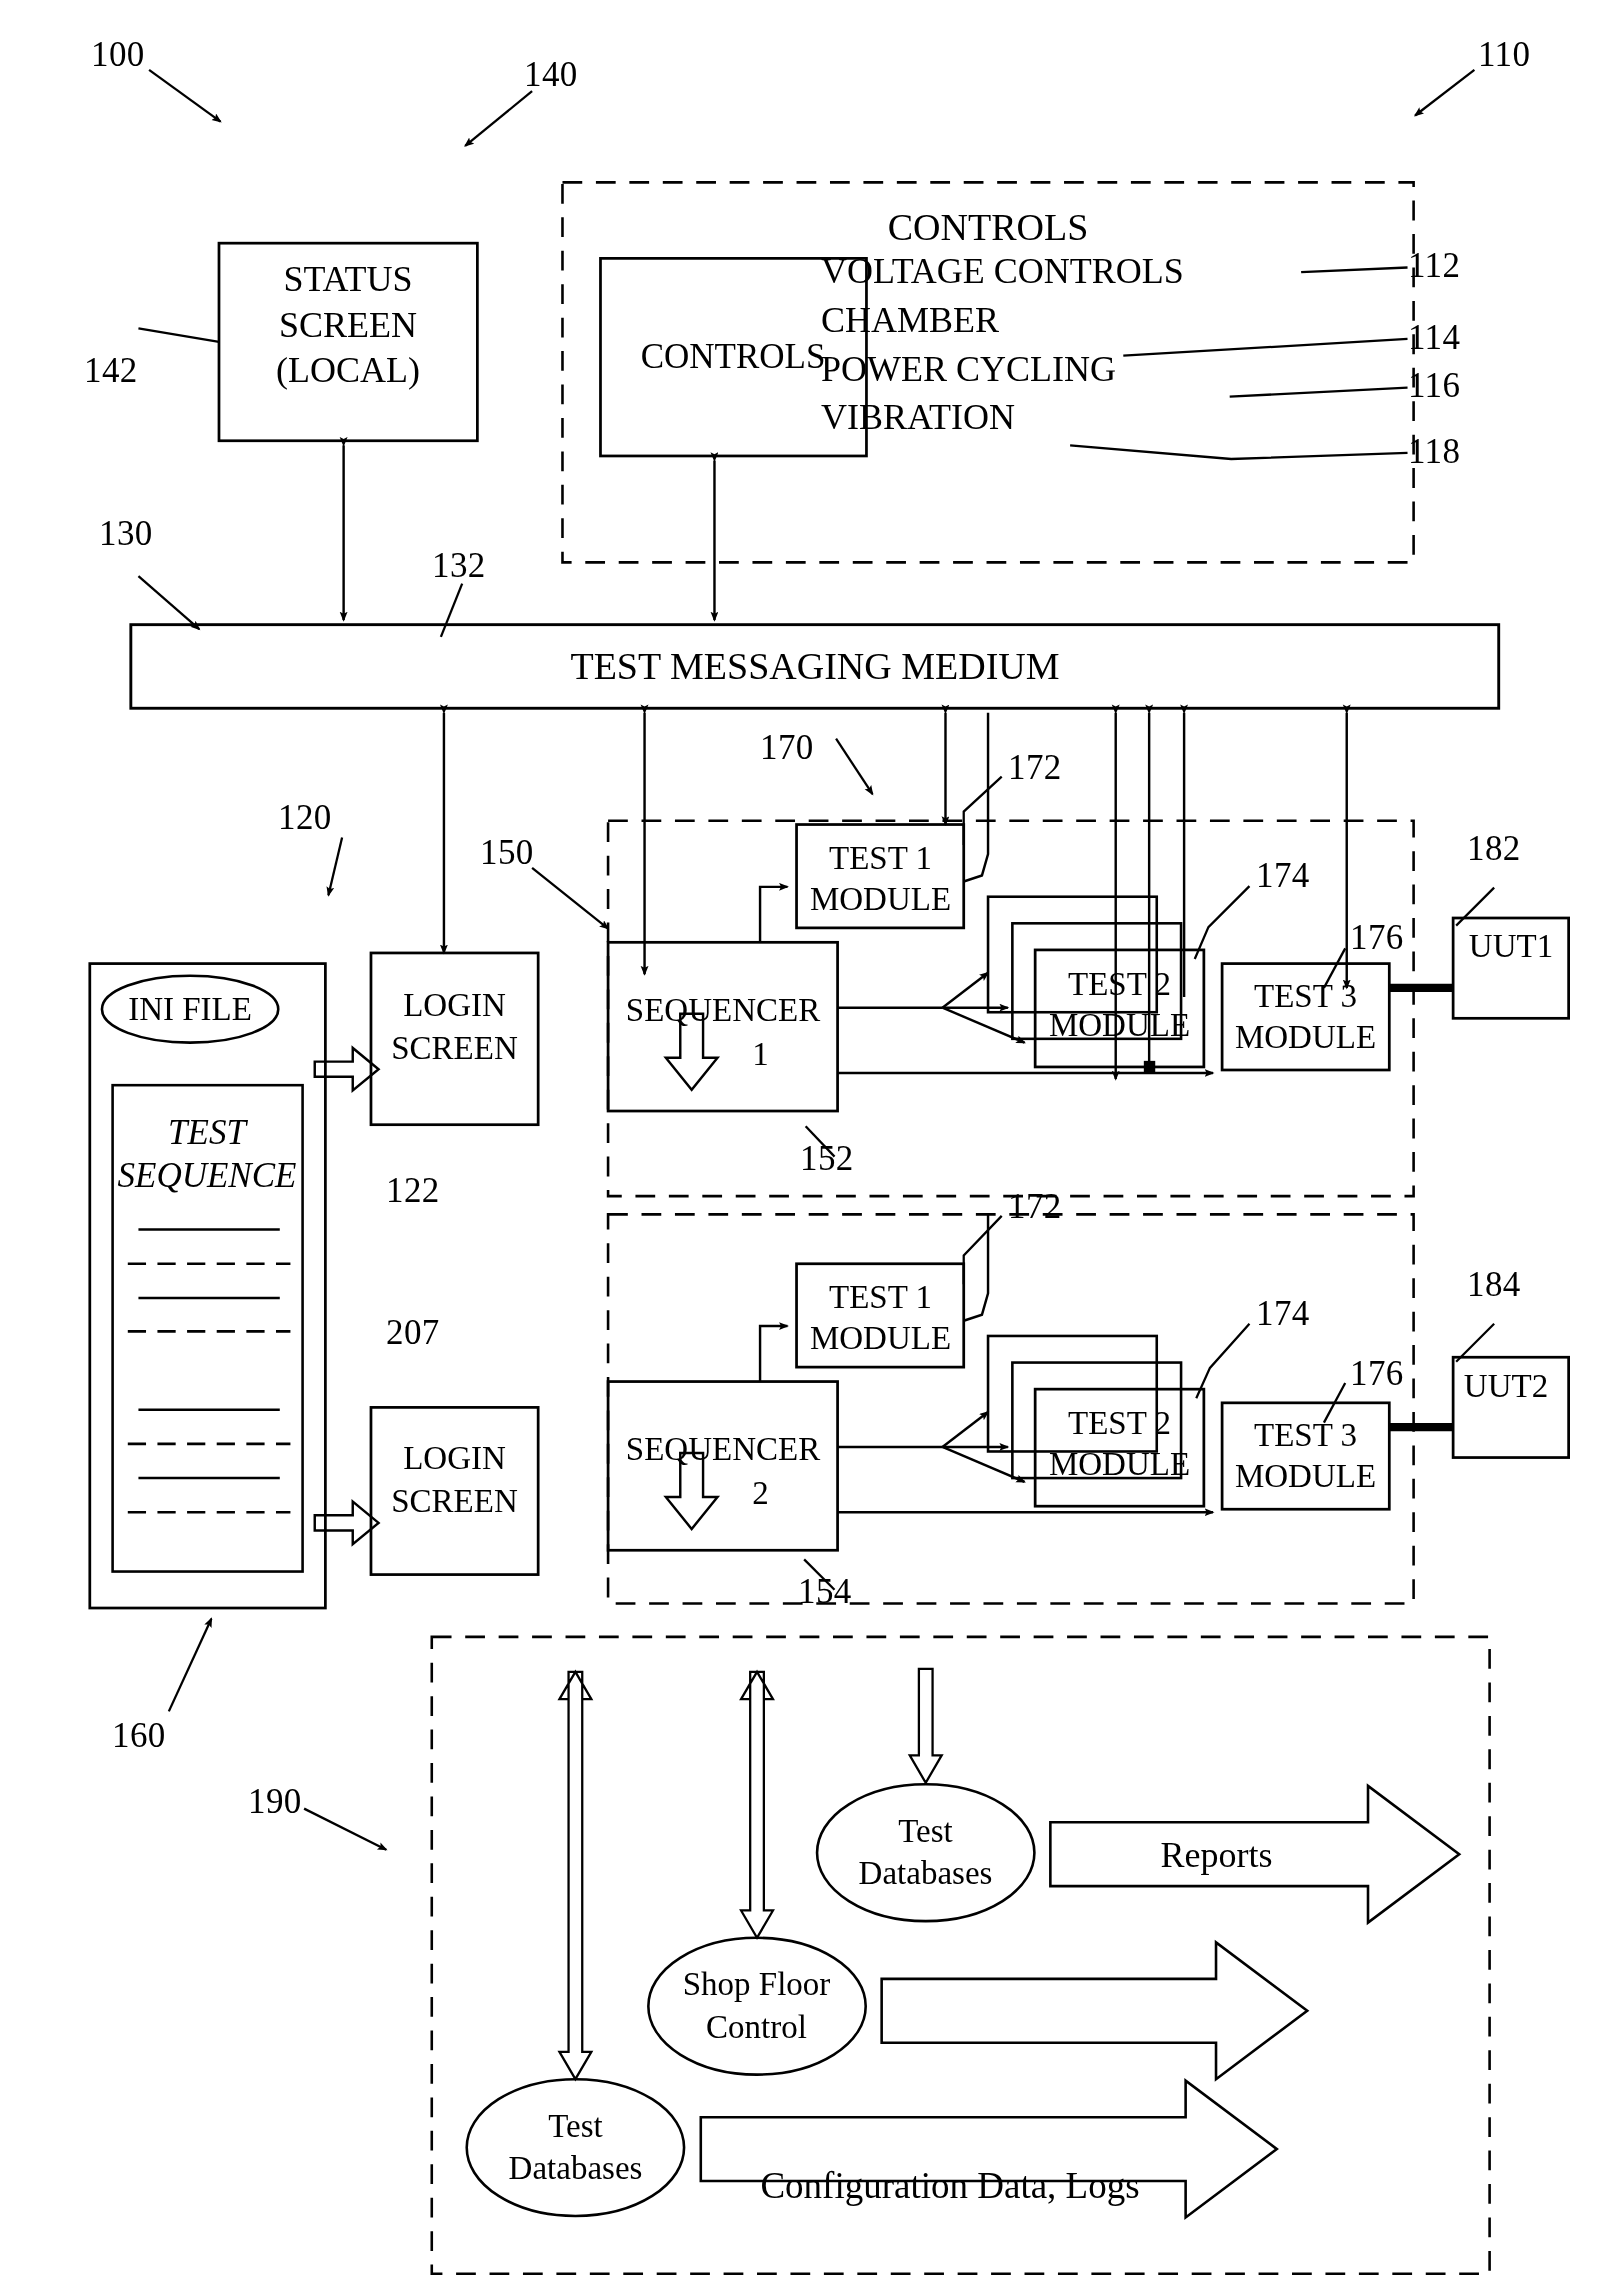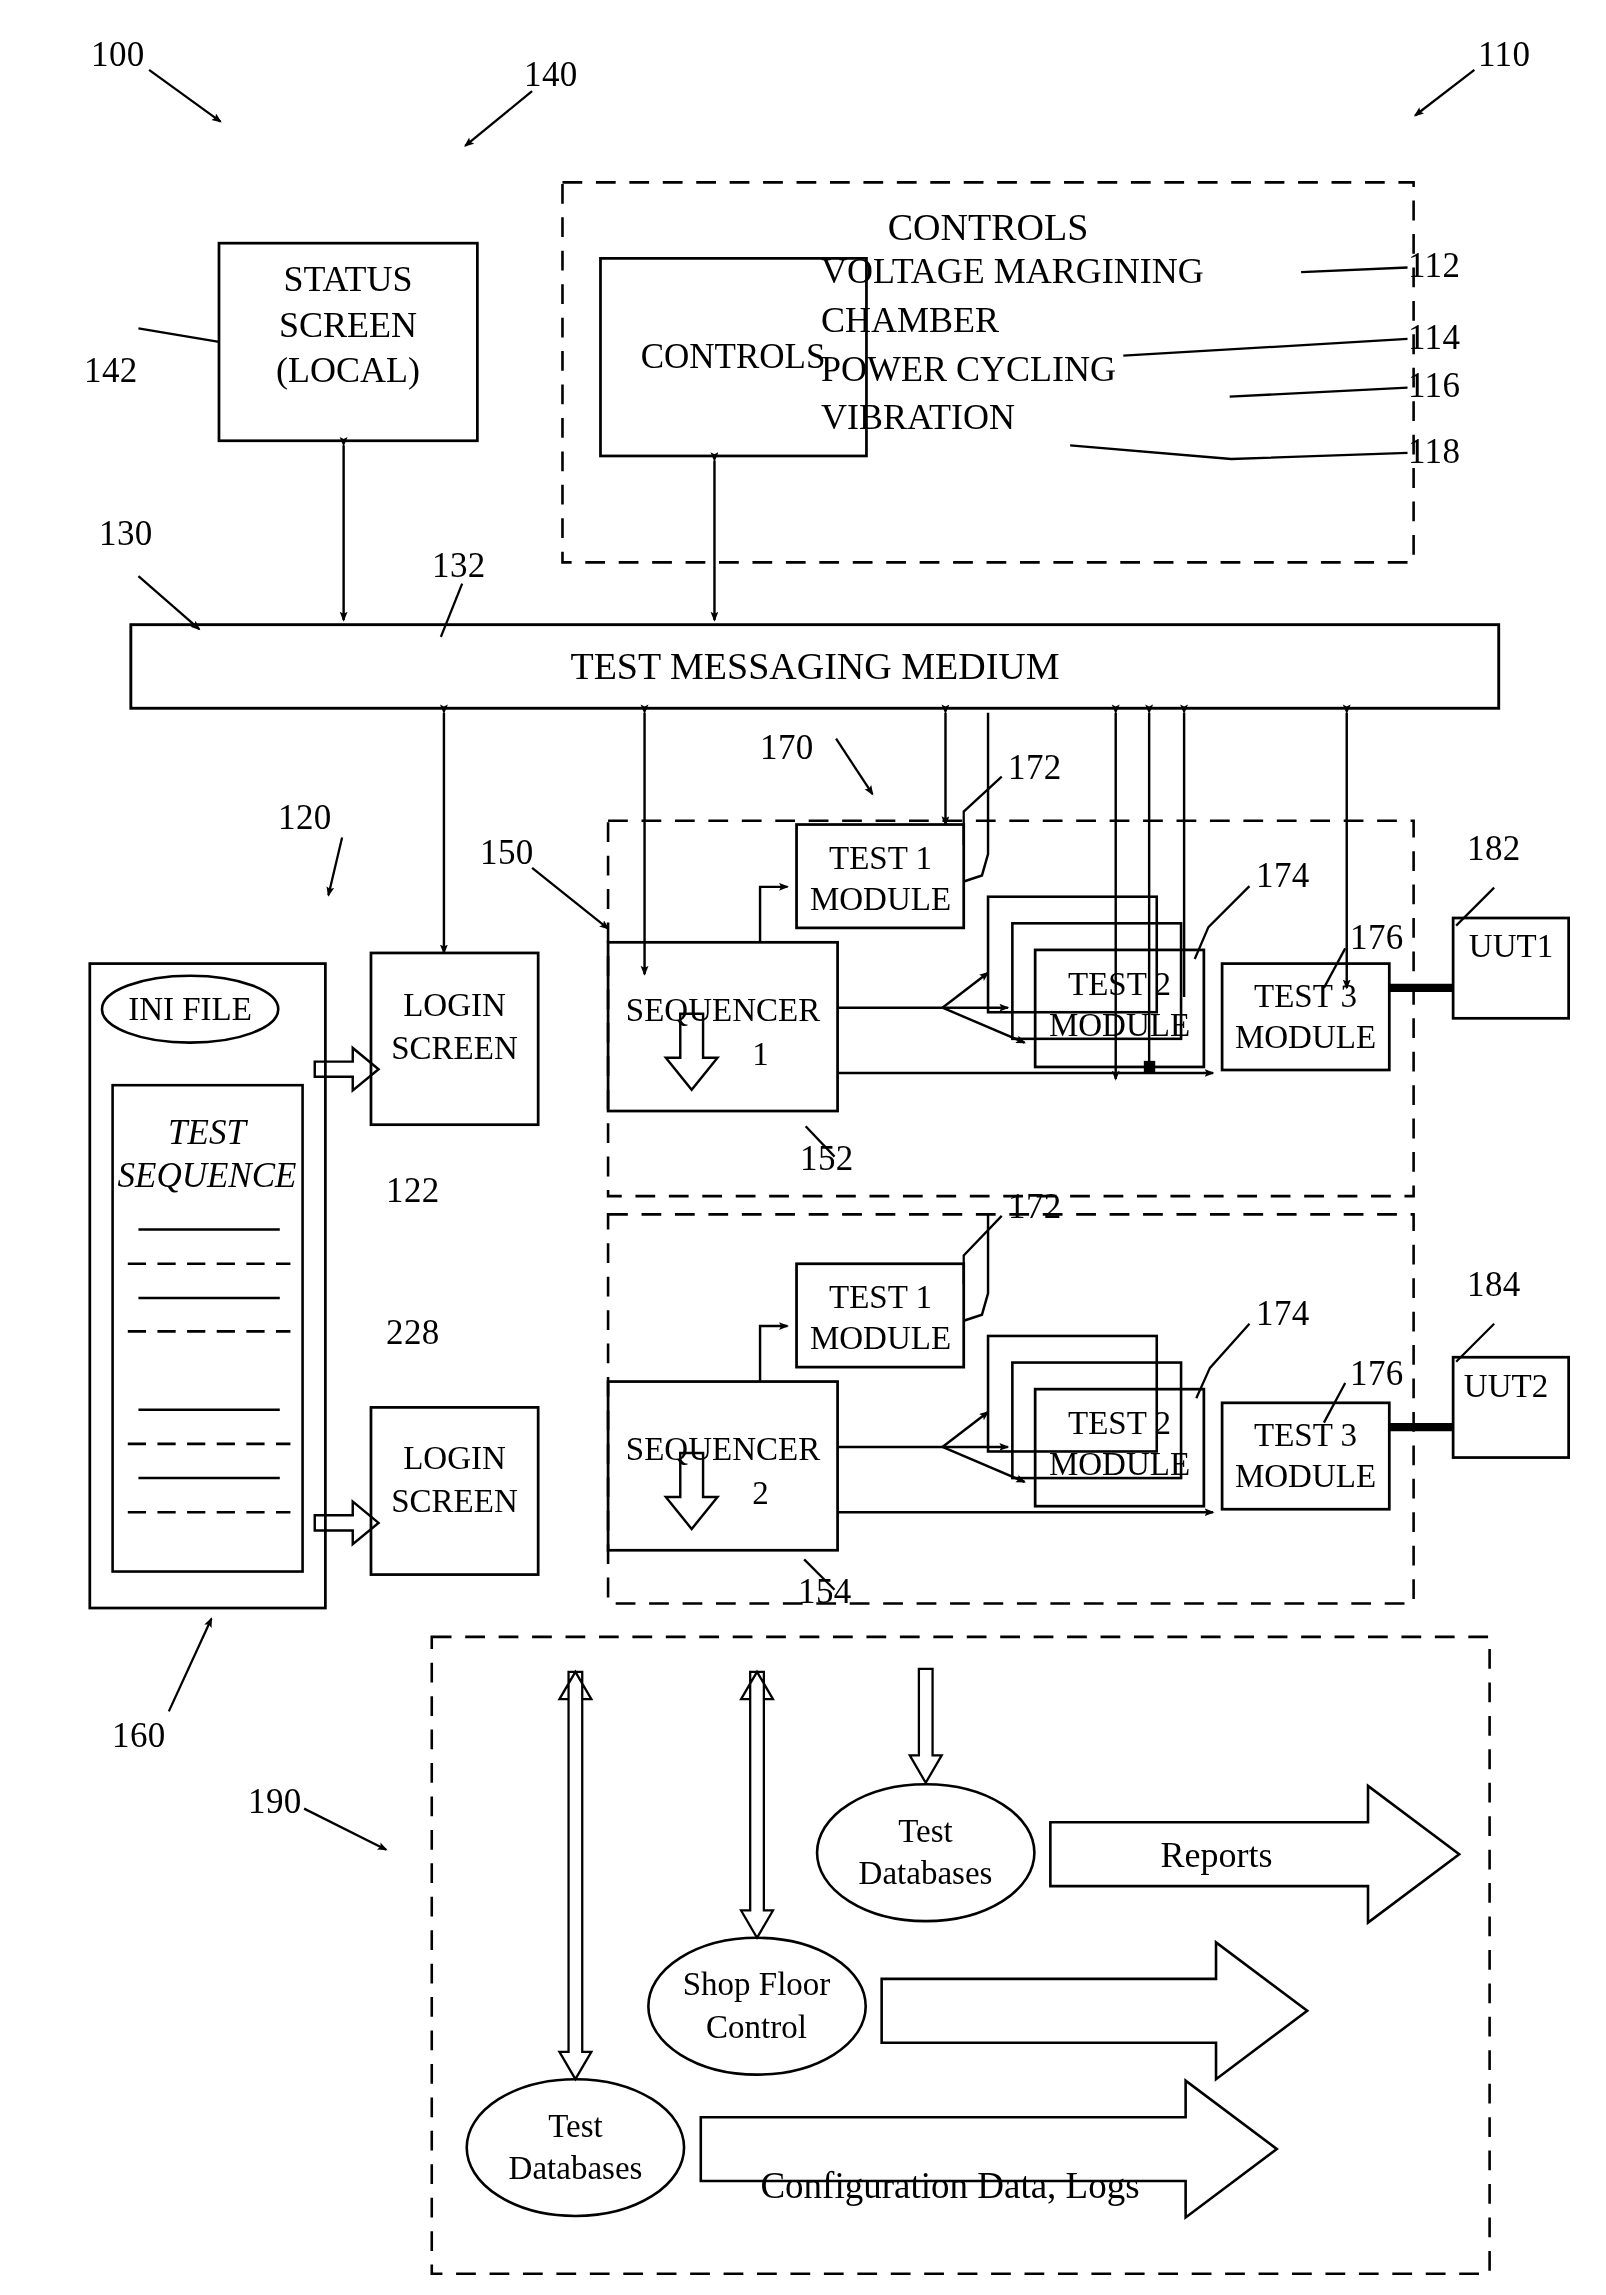--- a/index.html
+++ b/index.html
@@ -190,42 +190,42 @@
   <div class="refnum" style="left:248px;top:1782px;">190</div>
   <div class="refnum" style="left:1408px;top:246px;">112</div>
   <div class="refnum" style="left:1408px;top:318px;">114</div>
   <div class="refnum" style="left:1408px;top:366px;">116</div>
   <div class="refnum" style="left:1408px;top:432px;">118</div>
 
   <div class="txt" style="left:821px;top:207px;width:334px;font-size:38px;">CONTROLS</div>
 
   <div class="boxlabel" style="left:600px;top:258px;width:266px;height:198px;font-size:35px;">CONTROLS</div>
 
-  <div class="txt" style="left:821px;top:252px;font-size:36px;text-align:left;">VOLTAGE MARGINING</div>
+  <div class="txt" style="left:821px;top:252px;font-size:36px;text-align:left;">VOLTAGE CONTROLS</div>
   <div class="txt" style="left:821px;top:301px;font-size:36px;text-align:left;">CHAMBER</div>
   <div class="txt" style="left:821px;top:350px;font-size:36px;text-align:left;">POWER CYCLING</div>
   <div class="txt" style="left:821px;top:398px;font-size:36px;text-align:left;">VIBRATION</div>
 
   <div class="txt" style="left:219px;top:260px;width:258px;font-size:36px;">STATUS</div>
   <div class="txt" style="left:219px;top:306px;width:258px;font-size:36px;">SCREEN</div>
   <div class="txt" style="left:219px;top:351px;width:258px;font-size:36px;">(LOCAL)</div>
 
   <div class="boxlabel" style="left:131px;top:625px;width:1368px;height:84px;font-size:38px;">TEST MESSAGING MEDIUM</div>
 
   <div class="boxlabel" style="left:102px;top:976px;width:176px;height:67px;font-size:33px;">INI FILE</div>
   <div class="txt" style="left:112px;top:1114px;width:190px;font-size:35px;font-style:italic;">TEST</div>
   <div class="txt" style="left:112px;top:1157px;width:190px;font-size:35px;font-style:italic;">SEQUENCE</div>
 
   <div class="txt" style="left:371px;top:988px;width:167px;font-size:33px;">LOGIN</div>
   <div class="txt" style="left:371px;top:1031px;width:167px;font-size:33px;">SCREEN</div>
   <div class="refnum" style="left:386px;top:1171px;">122</div>
 
   <div class="txt" style="left:371px;top:1441px;width:167px;font-size:33px;">LOGIN</div>
   <div class="txt" style="left:371px;top:1484px;width:167px;font-size:33px;">SCREEN</div>
-  <div class="refnum" style="left:386px;top:1313px;">228</div>
+  <div class="refnum" style="left:386px;top:1313px;">207</div>
 
   <div class="txt" style="left:797px;top:841px;width:167px;font-size:33px;">TEST 1</div>
   <div class="txt" style="left:797px;top:882px;width:167px;font-size:33px;">MODULE</div>
 
   <div class="txt" style="left:1035px;top:967px;width:169px;font-size:33px;">TEST 2</div>
   <div class="txt" style="left:1035px;top:1008px;width:169px;font-size:33px;">MODULE</div>
 
   <div class="txt" style="left:1222px;top:979px;width:167px;font-size:33px;">TEST 3</div>
   <div class="txt" style="left:1222px;top:1020px;width:167px;font-size:33px;">MODULE</div>
 

